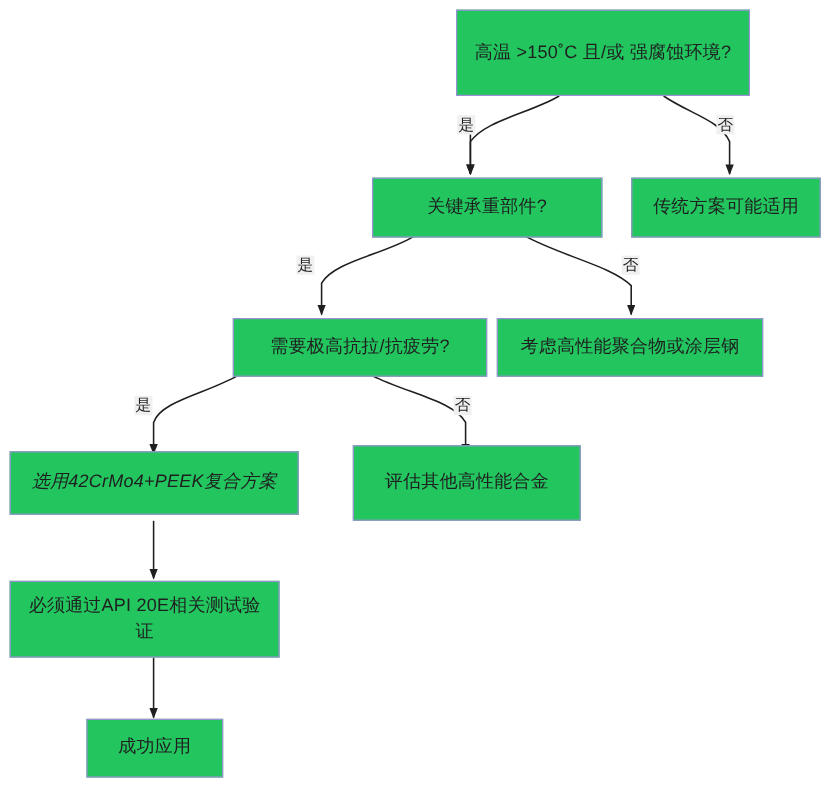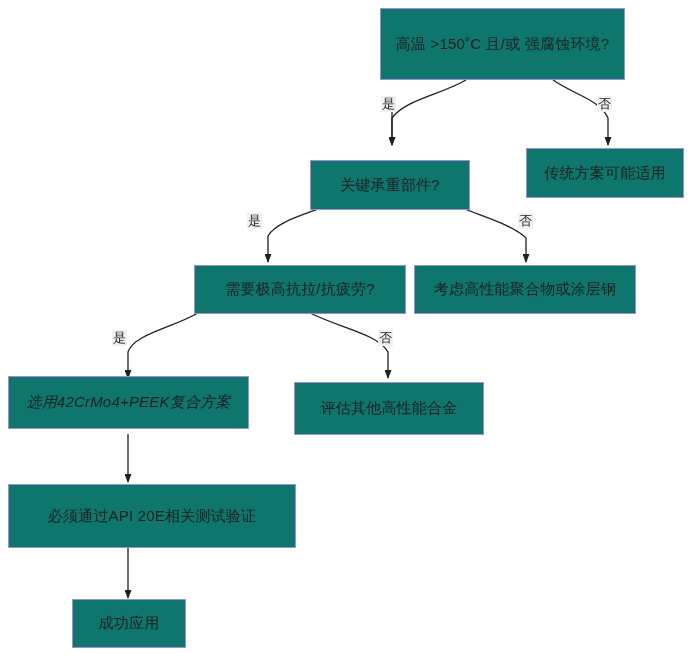--- a/index.html
+++ b/index.html
@@ -25,21 +25,21 @@
     position: absolute;
     left: 0;
     top: 0;
     width: 693px;
     height: 655px;
     pointer-events: none;
   }
   .node {
     position: absolute;
     box-sizing: border-box;
-    background: #0f766e;
+    background: #22c55e;
     border: 1px solid #9D8FD4;
     display: flex;
     align-items: center;
     justify-content: center;
     text-align: center;
     color: #1f1f20;
     font-size: 15px;
     line-height: 1.5;
     padding: 4px 10px;
     letter-spacing: 0.2px;
@@ -86,45 +86,45 @@
 
     <path d="M 128 434 L 128 482" fill="none" stroke="#1f1f20" stroke-width="1.3" marker-end="url(#arrowhead)"></path>
 
     <path d="M 128 548 L 128 598" fill="none" stroke="#1f1f20" stroke-width="1.3" marker-end="url(#arrowhead)"></path>
   </svg>
 
   <div class="node" style="left:380px; top:8px; width:245px; height:72px;">
     <span class="node-text">高温 &gt;150˚C 且/或 强腐蚀环境?</span>
   </div>
 
-  <div class="node" style="left:310px; top:148px; width:160px; height:50px;margin-top:12px;">
+  <div class="node" style="left:310px; top:148px; width:192px; height:50px;">
     <span class="node-text">关键承重部件?</span>
   </div>
 
   <div class="node" style="left:526px; top:148px; width:158px; height:50px;justify-content:flex-end;">
     <span class="node-text">传统方案可能适用</span>
   </div>
 
   <div class="node" style="left:154px; top:265px; width:212px; height:49px;margin-left:40px;">
     <span class="node-text">需要极高抗拉/抗疲劳?</span>
   </div>
 
   <div class="node" style="left:414px; top:265px; width:222px; height:49px;">
     <span class="node-text">考虑高性能聚合物或涂层钢</span>
   </div>
 
   <div class="node" style="left:8px; top:376px; width:241px; height:53px;font-style:italic;">
     <span class="node-text">选用42CrMo4+PEEK复合方案</span>
   </div>
 
-  <div class="node" style="left:294px; top:382px; width:190px; height:53px;">
+  <div class="node" style="left:294px; top:371px; width:190px; height:63px;">
     <span class="node-text">评估其他高性能合金</span>
   </div>
 
-  <div class="node" style="left:8px; top:484px; width:288px; height:64px;">
+  <div class="node" style="left:8px; top:484px; width:225px; height:64px;">
     <span class="node-text">必须通过API 20E相关测试验证</span>
   </div>
 
   <div class="node" style="left:72px; top:599px; width:114px; height:49px;text-align:center;">
     <span class="node-text">成功应用</span>
   </div>
 
   <div class="edge-label" style="left:381px; top:96px;">是</div>
 
   <div class="edge-label" style="left:597px; top:96px;">否</div>

